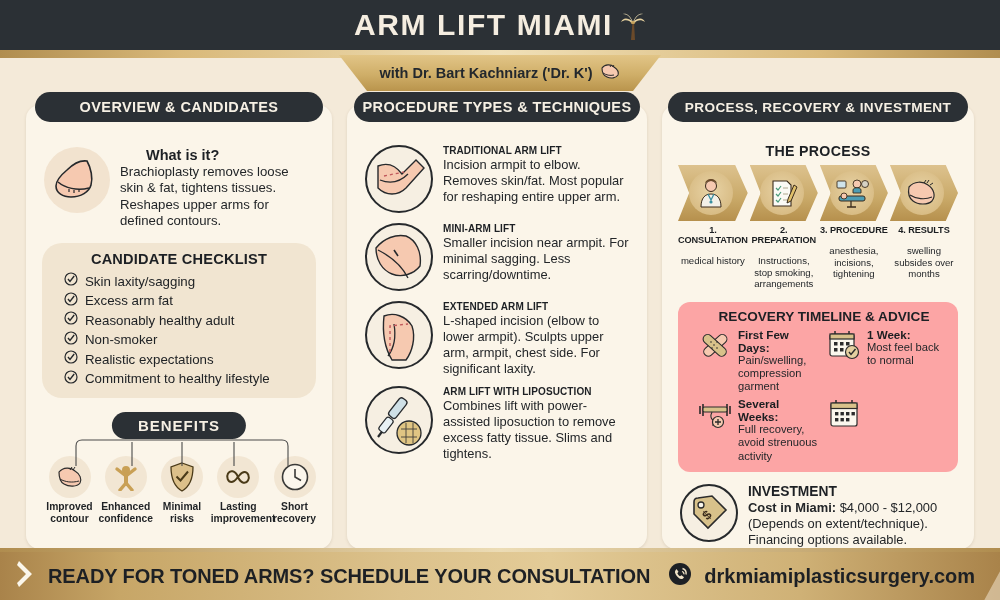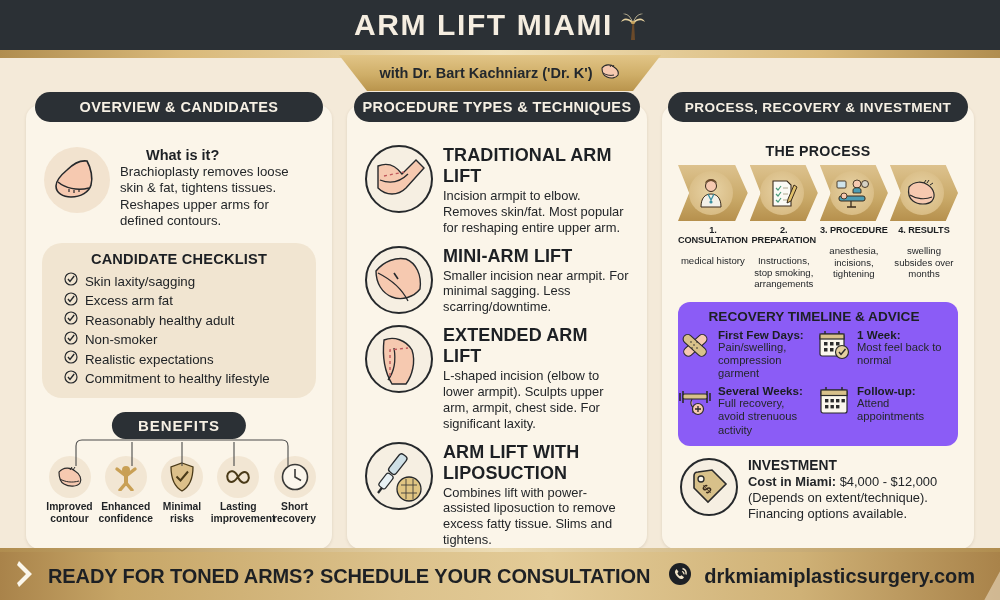--- a/index.html
+++ b/index.html
@@ -114,21 +114,21 @@
     position: absolute; top: 44px; left: 4px; width: 280px;
     display: flex; justify-content: space-between;
   }
   .ben { width: 55px; text-align: center; }
   .ben .round-ic { width: 42px; height: 42px; margin: 0 auto 3px auto; background:#f2e6d3; }
   .ben .cap { font-size: 10.3px; color: #1f2225; font-weight: bold; line-height: 1.14; white-space: nowrap; }
 
   
   .proc { display: flex; gap: 10px; align-items: flex-start; margin: 10px 4px 0 6px; }
   .proc .round-ic { width: 68px; height: 68px; background: #f6efe2; border: 2px solid #26292c; }
-  .proc-txt h3 { font-size: 18px; font-weight: bold; color: #1d2024; margin-bottom: 1px; letter-spacing: 0.1px; }
+  .proc-txt h3 { font-size: 10px; font-weight: bold; color: #1d2024; margin-bottom: 1px; letter-spacing: 0.1px; }
   .proc-txt p { font-size: 12.9px; color: #232629; line-height: 1.23; }
   .proc.first { margin-top: 16px; }
 
   
   .sec-title {
     text-align: center; font-size: 14.2px; font-weight: bold;
     color: #1d2024; margin: 14px 0 6px 0; letter-spacing: 0.3px;
   }
   .steps { display: flex; gap: 2px; padding: 0 4px; }
   .step { flex: 1; text-align: center; }
@@ -142,22 +142,22 @@
     width: 44px; height: 44px; border-radius: 50%;
     background: radial-gradient(circle at 50% 45%, #e8d3a6 0%, #d9bd86 70%);
     display: flex; align-items: center; justify-content: center;
     margin-left: -3px;
   }
   .step-name { font-size: 9.2px; font-weight: bold; color: #1b1e21; margin-top: 4px; letter-spacing: -0.1px; }
   .step-desc { font-size: 9.6px; color: #25282b; line-height: 1.2; margin-top: 10px; }
 
   
   .recovery {
-    margin: 12px 4px 8px 4px; background: #8b5cf6;
-    border-radius: 12px; padding: 7px 8px 9px 0;
+    margin: 12px 4px 8px 4px; background: #fca5a5;
+    border-radius: 12px; padding: 7px 8px 9px 20px;
   }
   .recovery h4 { text-align: center; font-size: 13.6px; font-weight: bold; color: #1d2024; margin-bottom: 4px; }
   .rec-grid { display: grid; grid-template-columns: 1fr 1fr; gap: 4px 6px; }
   .rec-item { display: flex; gap: 6px; align-items: flex-start; }
   .rec-ic { flex: 0 0 auto; width: 34px; height: 34px; display: flex; align-items: center; justify-content: center; }
   .rec-txt b { display: block; font-size: 11.6px; color: #1b1e21; }
   .rec-txt span { display: block; font-size: 11.2px; color: #24272a; line-height: 1.18; }
 
   
   .invest { display: flex; gap: 10px; align-items: flex-start; margin: 12px 6px 0 6px; }
@@ -546,24 +546,20 @@
                   <rect x="4" y="5" width="26" height="5.5" fill="#d8c18a" stroke="#2b2b2b" stroke-width="1.2"></rect>
                   <path d="M9 5 V2 M25 5 V2" stroke="#2b2b2b" stroke-width="1.5"></path>
                   <rect x="8" y="14" width="3.4" height="3.4" fill="#2b2b2b"></rect>
                   <rect x="13.5" y="14" width="3.4" height="3.4" fill="#2b2b2b"></rect>
                   <rect x="19" y="14" width="3.4" height="3.4" fill="#2b2b2b"></rect>
                   <rect x="24.5" y="14" width="3.4" height="3.4" fill="#2b2b2b"></rect>
                   <rect x="8" y="20" width="3.4" height="3.4" fill="#2b2b2b"></rect>
                   <rect x="13.5" y="20" width="3.4" height="3.4" fill="#2b2b2b"></rect>
                   <rect x="19" y="20" width="3.4" height="3.4" fill="#2b2b2b"></rect>
                 </svg>
-            </div>
-            <div class="rec-txt">
-              <b>Follow-up:</b>
-              <span>Attend appointments</span>
             </div>
           </div>
         </div>
       </div>
 
       <div class="invest">
         <div class="round-ic">
           <svg width="46" height="46" viewBox="0 0 46 46">
               <path d="M26 6 L40 20 L22 38 L8 24 L8 12 C8 9 9 8 12 8Z" fill="#d8c18a" stroke="#2b2b2b" stroke-width="1.6"></path>
               <circle cx="15" cy="15" r="3" fill="#fbf7ed" stroke="#2b2b2b" stroke-width="1.3"></circle>

